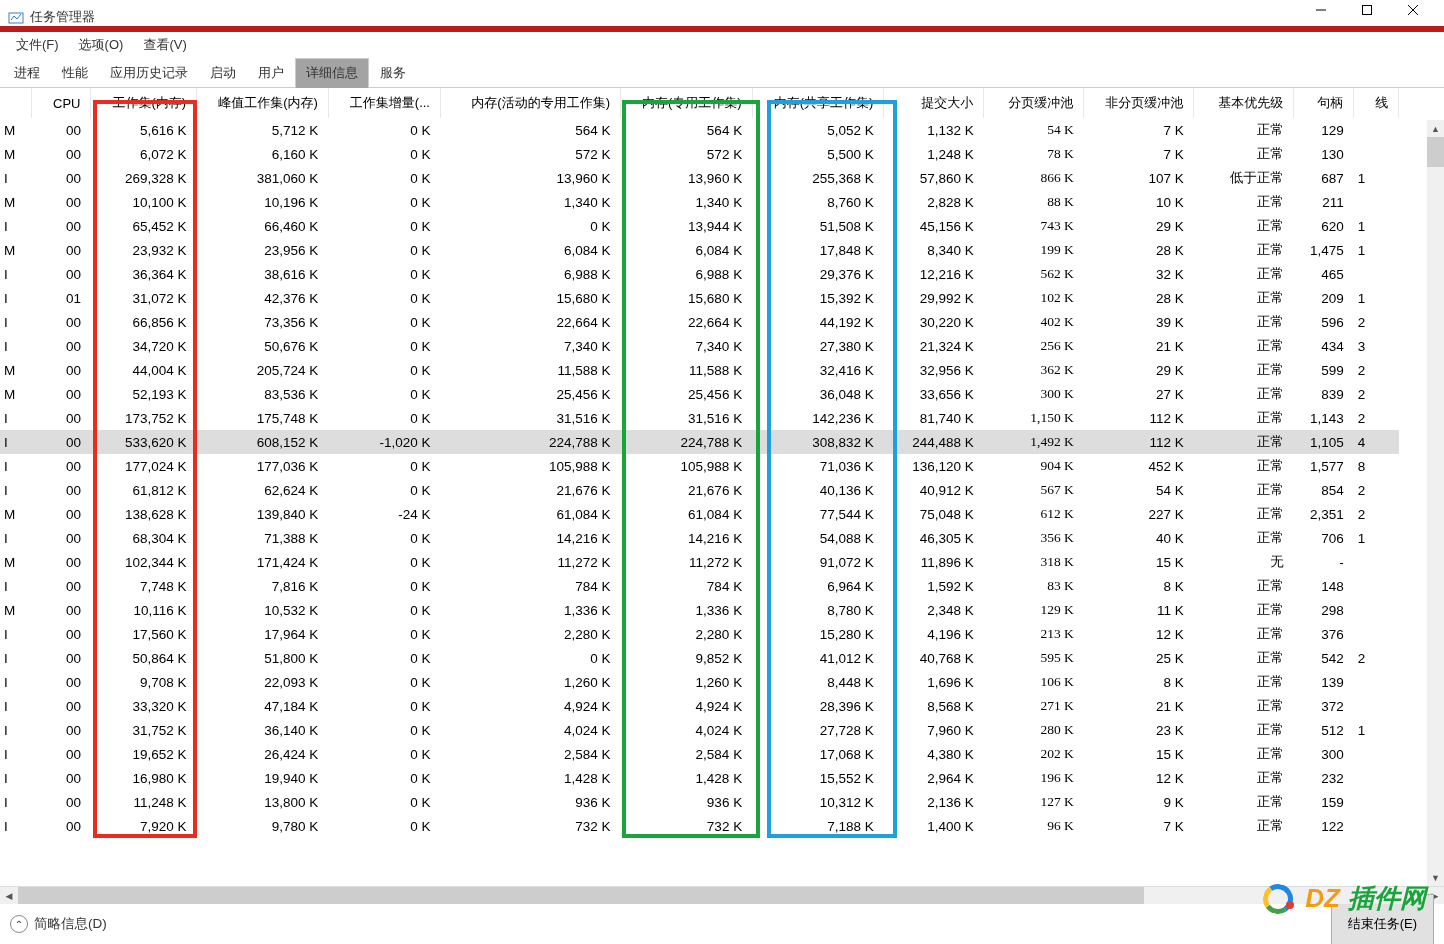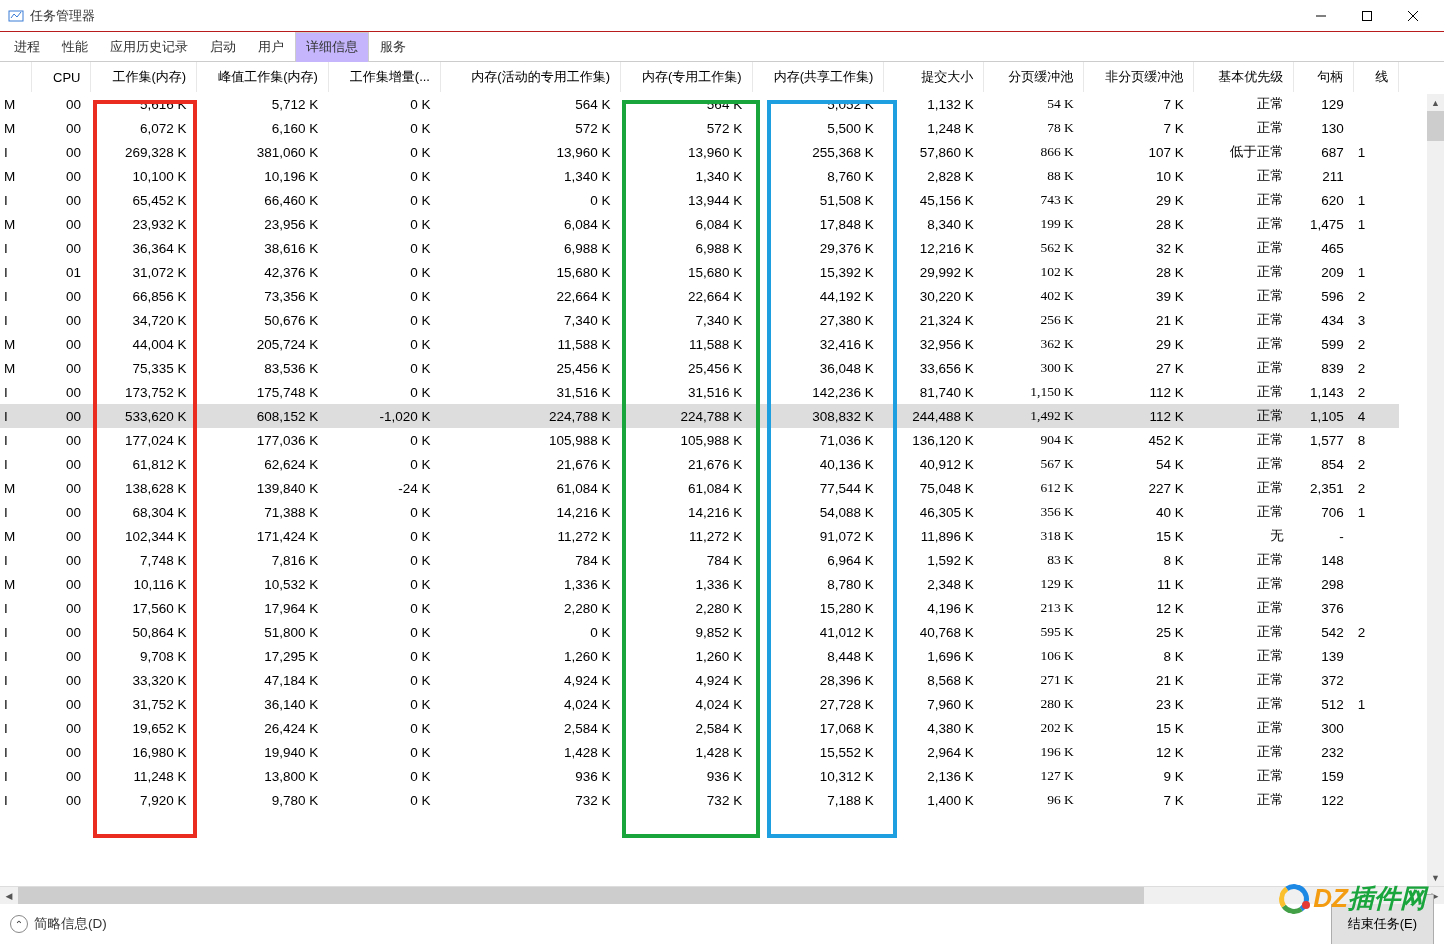--- a/index.html
+++ b/index.html
@@ -1,27 +1,27 @@
 <!DOCTYPE html>
 <html><head>
 <meta charset="utf-8">
 <style>
 * { margin: 0; padding: 0; box-sizing: border-box; }
 body { font-family: "Microsoft YaHei", "Segoe UI", sans-serif; font-size: 13px; color: #000; background: #fff; overflow: hidden; }
 .window { width: 1444px; height: 944px; display: flex; flex-direction: column; background: #fff; position: relative; }
-.titlebar { height: 32px; display: flex; align-items: center; padding: 0 8px; border-bottom: 1px solid #b91c1c; }
+.titlebar { height: 32px; display: flex; align-items: flex-end; padding: 0 8px; border-bottom: 6px solid #b91c1c; }
 .titlebar-icon { width: 16px; height: 16px; margin-right: 6px; display: inline-flex; align-items: center; justify-content: center; }
 .titlebar-title { flex: 1; font-size: 13px; color: #333; }
 .win-controls { display: flex; }
 .win-btn { width: 46px; height: 32px; display: flex; align-items: center; justify-content: center; color: #333; cursor: pointer; }
 .menubar { height: 26px; display: flex; align-items: center; padding: 0 6px; }
 .menu-item { padding: 3px 10px; font-size: 13px; color: #333; cursor: pointer; }
 .tabs { height: 30px; display: flex; align-items: flex-end; border-bottom: 1px solid #ccc; padding-left: 3px; }
 .tab { padding: 5px 10px 6px; font-size: 13px; color: #333; cursor: pointer; border: 1px solid transparent; border-bottom: none; position: relative; top: 1px; }
-.tab.active { border-color: #ccc; background: #c4b5fd; }
+.tab.active { border-color: #ccc; background: #a3a3a3; }
 .grid-wrap { flex: 1; overflow: hidden; position: relative; }
 .grid { width: 100%; height: 100%; overflow: auto; }
 .table { border-collapse: collapse; table-layout: fixed; }
 .table th { font-weight: normal; font-size: 13px; color: #000; padding: 6px 10px 6px 21px; text-align: right; border-right: 1px solid #e8e8e8; background: #fff; white-space: nowrap; position: sticky; top: 0; }
 .table th.left { text-align: left; }
 .table td { font-size: 13.5px; color: #000; padding: 3px 10px 3px 4px; text-align: right; white-space: nowrap; }
 .table td.left { text-align: left; }
 .table tr.row.selected { background: #dddddd; }
 .col-name { width: 20px; overflow: hidden; }
 .col-cpu { width: 38px; }
@@ -47,21 +47,21 @@
 .vscroll-thumb { position: absolute; top: 0; left: 0; width: 100%; height: 30px; background: #cdcdcd; }
 .footer { height: 40px; display: flex; align-items: center; padding: 0 10px; }
 .fewer-toggle { display: flex; align-items: center; cursor: pointer; color: #333; font-size: 13.5px; }
 .fewer-toggle .chev { width: 18px; height: 18px; border: 1px solid #888; border-radius: 50%; display: flex; align-items: center; justify-content: center; margin-right: 6px; font-size: 10px; }
 .spacer { flex: 1; }
 .end-task-btn { padding: 20px 16px; border: 1px solid #adadad; background: #e1e1e1; font-size: 13px; cursor: pointer; }
 .highlight-rect { position: absolute; border-width: 4px; border-style: solid; pointer-events: none; z-index: 50; }
 .hl-red { border-color: #e92c1f; }
 .hl-green { border-color: #1aa43c; }
 .hl-blue { border-color: #1e9fe0; }
-.watermark { position: absolute; right: 18px; bottom: 28px; font-size: 26px; font-weight: 600; font-style: italic; color: #1aa43c; display: flex; align-items: center; z-index: 60; }
+.watermark { position: absolute; right: 18px; bottom: 28px; font-size: 26px; font-weight: 600; font-style: italic; color: #1aa43c; display: flex; align-items: center; z-index: 60; gap: 8px; }
 .watermark .orange { color: #f39c12; }
 .watermark-icon { width: 30px; height: 30px; margin-right: 4px; position: relative; }
 .watermark-icon .arc1 { position:absolute; width:30px; height:30px; border:5px solid transparent; border-top-color:#1e88e5; border-right-color:#1e88e5; border-radius:50%; transform:rotate(10deg);}
 .watermark-icon .arc2 { position:absolute; width:30px; height:30px; border:5px solid transparent; border-bottom-color:#43a047; border-left-color:#fbc02d; border-radius:50%; transform:rotate(10deg);}
 .watermark-icon .dot { position:absolute; width:8px; height:8px; background:#e53935; border-radius:50%; right:-1px; bottom:5px; }
 </style>
 </head>
 <body>
 
 <div class="window">
@@ -86,20 +86,25 @@
         </div>
       <div class="win-btn">
           <svg width="10" height="10">
             <line x1="0" y1="0" x2="10" y2="10" stroke="#000"></line>
             <line x1="10" y1="0" x2="0" y2="10" stroke="#000"></line>
           </svg>
         </div>
     </div>
   </div>
 
+  <div class="menubar">
+    <div class="menu-item">文件(F)</div>
+    <div class="menu-item">选项(O)</div>
+    <div class="menu-item">查看(V)</div>
+  </div>
 
   <div class="tabs">
     <div class="tab">进程</div>
     <div class="tab">性能</div>
     <div class="tab">应用历史记录</div>
     <div class="tab">启动</div>
     <div class="tab">用户</div>
     <div class="tab active">详细信息</div>
     <div class="tab">服务</div>
   </div>
@@ -298,21 +303,21 @@
               <td class="col-commit">32,956 K</td>
               <td class="col-paged">362 K</td>
               <td class="col-nonpaged">29 K</td>
               <td class="col-priority">正常</td>
               <td class="col-handles">599</td>
               <td class="col-threads left">2</td>
             </tr>
             <tr class="row">
               <td class="col-name left">M</td>
               <td class="col-cpu">00</td>
-              <td class="col-ws">75,335 K</td>
+              <td class="col-ws">52,193 K</td>
               <td class="col-peak">83,536 K</td>
               <td class="col-delta">0 K</td>
               <td class="col-active">25,456 K</td>
               <td class="col-private">25,456 K</td>
               <td class="col-shared">36,048 K</td>
               <td class="col-commit">33,656 K</td>
               <td class="col-paged">300 K</td>
               <td class="col-nonpaged">27 K</td>
               <td class="col-priority">正常</td>
               <td class="col-handles">839</td>
@@ -491,21 +496,21 @@
               <td class="col-paged">595 K</td>
               <td class="col-nonpaged">25 K</td>
               <td class="col-priority">正常</td>
               <td class="col-handles">542</td>
               <td class="col-threads left">2</td>
             </tr>
             <tr class="row">
               <td class="col-name left">I</td>
               <td class="col-cpu">00</td>
               <td class="col-ws">9,708 K</td>
-              <td class="col-peak">17,295 K</td>
+              <td class="col-peak">22,093 K</td>
               <td class="col-delta">0 K</td>
               <td class="col-active">1,260 K</td>
               <td class="col-private">1,260 K</td>
               <td class="col-shared">8,448 K</td>
               <td class="col-commit">1,696 K</td>
               <td class="col-paged">106 K</td>
               <td class="col-nonpaged">8 K</td>
               <td class="col-priority">正常</td>
               <td class="col-handles">139</td>
               <td class="col-threads left"></td>

